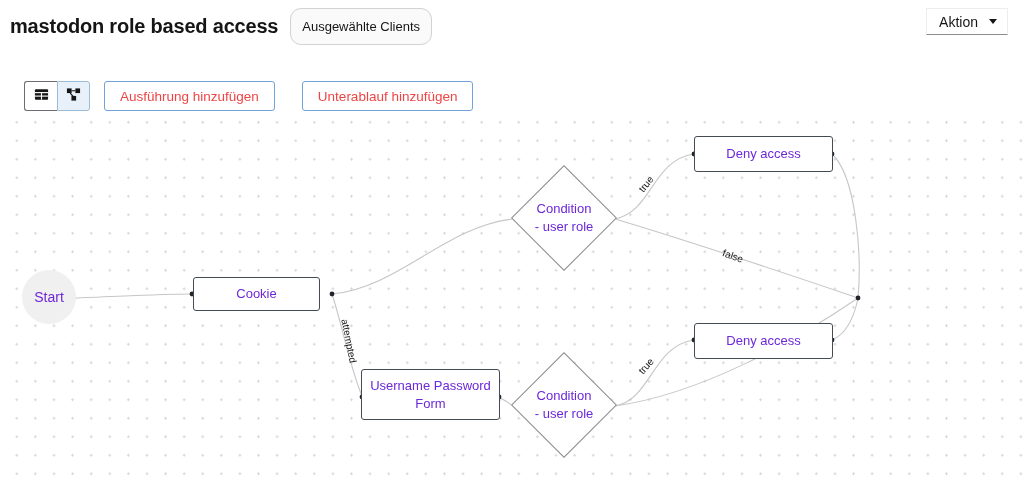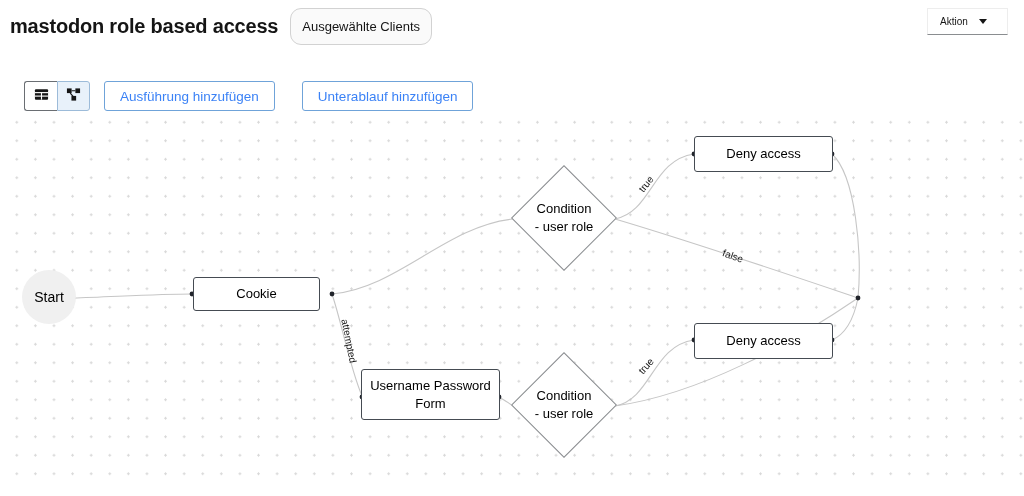--- a/index.html
+++ b/index.html
@@ -9,49 +9,49 @@
 
   
   .header { position:absolute; left:0; top:0; width:1024px; height:64px; background:#fff; }
   .header-left { position:absolute; left:10px; top:8px; display:flex; align-items:center; gap:12px; }
   .page-title { font-size:20px; font-weight:700; letter-spacing:-0.2px; color:#151515; }
   .badge { font-size:13px; color:#151515; background:#fafafa; border:1px solid #d2d2d2;
            border-radius:11px; padding:10px 11px; line-height:15px; white-space:nowrap; }
   .action-btn { position:absolute; right:16px; top:8px; height:27px; min-width:81px;
                 background:#fff; border:1px solid #ededed; border-bottom:1px solid #8a8d90;
                 display:flex; align-items:center; gap:11px; padding:0 10px 0 12px;
-                font-size:10px; color:#151515; cursor:pointer; }
+                font-size:14px; color:#151515; cursor:pointer; }
   .caret-down { width:0; height:0; border-left:4px solid transparent; border-right:4px solid transparent;
                 border-top:5px solid #151515; display:inline-block; }
 
   
   .toolbar { position:absolute; left:24px; top:81px; display:flex; align-items:center; height:30px; z-index:5; }
   .toggle-group { display:flex; }
   .toggle-btn { width:33px; height:30px; display:flex; align-items:center; justify-content:center;
                 background:#fff; border:1px solid #6a6e73; cursor:pointer; }
   .toggle-btn.first { border-radius:3px 0 0 3px; border-right:none; }
   .toggle-btn.selected { background:#e8f1fa; border:1px solid #9cbbd9; border-radius:0 3px 3px 0; }
   .outline-btn { height:30px; margin-left:14px; padding:0 15px; background:#fff;
-                 border:1px solid #6fa3d9; border-radius:3px; color:#3b82f6;
+                 border:1px solid #6fa3d9; border-radius:3px; color:#ef4444;
                  font-size:13.5px; font-family:"Liberation Sans", sans-serif; cursor:pointer; }
   .outline-btn.second { margin-left:27px; }
 
   
   .canvas { position:absolute; left:0; top:118px; width:1024px; height:368px;
             background-image:radial-gradient(circle, #d9d9d9 1px, rgba(0,0,0,0) 1.4px);
             background-size:18.6px 18.5px; background-position:7.5px 13.5px; }
   svg.edges { position:absolute; left:0; top:0; width:1024px; height:496px; z-index:1; pointer-events:none; }
   .edge { fill:none; stroke:#c6c6c6; stroke-width:1.1; }
   .conn-dot { fill:#21242b; }
 
   .edge-label { position:absolute; z-index:2; font-size:10px; color:#151515; white-space:nowrap;
                 text-shadow:0 0 2px #fff; }
 
   .node { position:absolute; z-index:3; display:flex; align-items:center; justify-content:center;
-          text-align:center; font-size:13px; color:#000000; line-height:1.35; cursor:grab; }
+          text-align:center; font-size:13px; color:#6d28d9; line-height:1.35; cursor:grab; }
   .node.rect { background:#fff; border:1.5px solid #454b52; border-radius:3px; }
   .node.terminal { background:#f0f0f0; border-radius:50%; font-size:14px; }
   .node.diamond { background:transparent; }
   .node.diamond::before { content:""; position:absolute; left:50%; top:50%; width:73px; height:73px;
           transform:translate(-50%,-50%) rotate(45deg); background:#fff; border:1.5px solid #8a8d90; }
   .node.diamond .diamond-text { position:relative; z-index:1; }
 
   #node-start  { left:22px;  top:270px; width:54px;  height:54px; }
   #node-end    { left:858px; top:272px; width:52px;  height:52px; }
   #node-cookie { left:193px; top:277px; width:127px; height:34px; }

